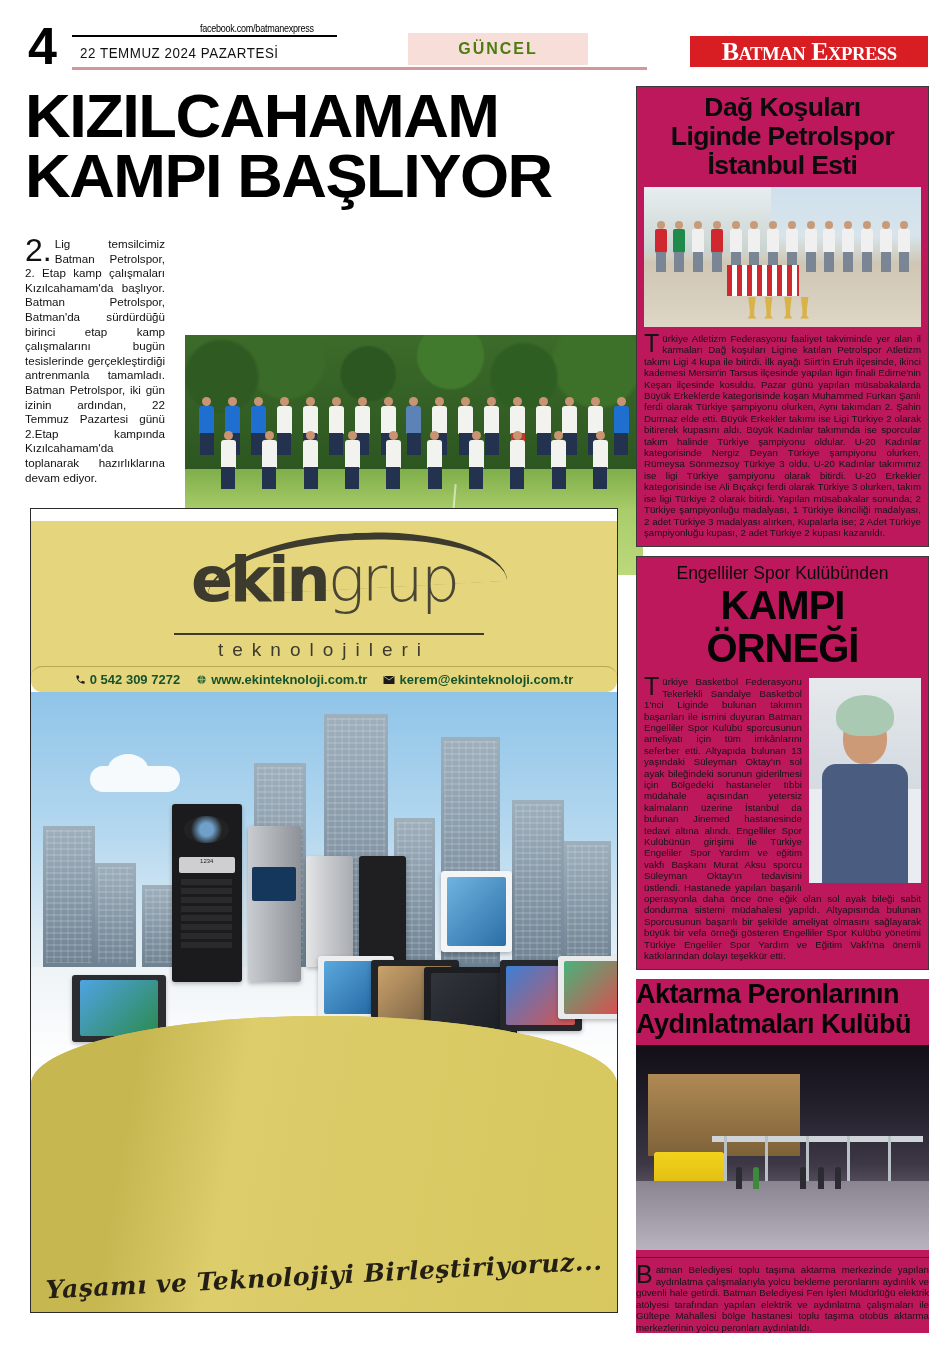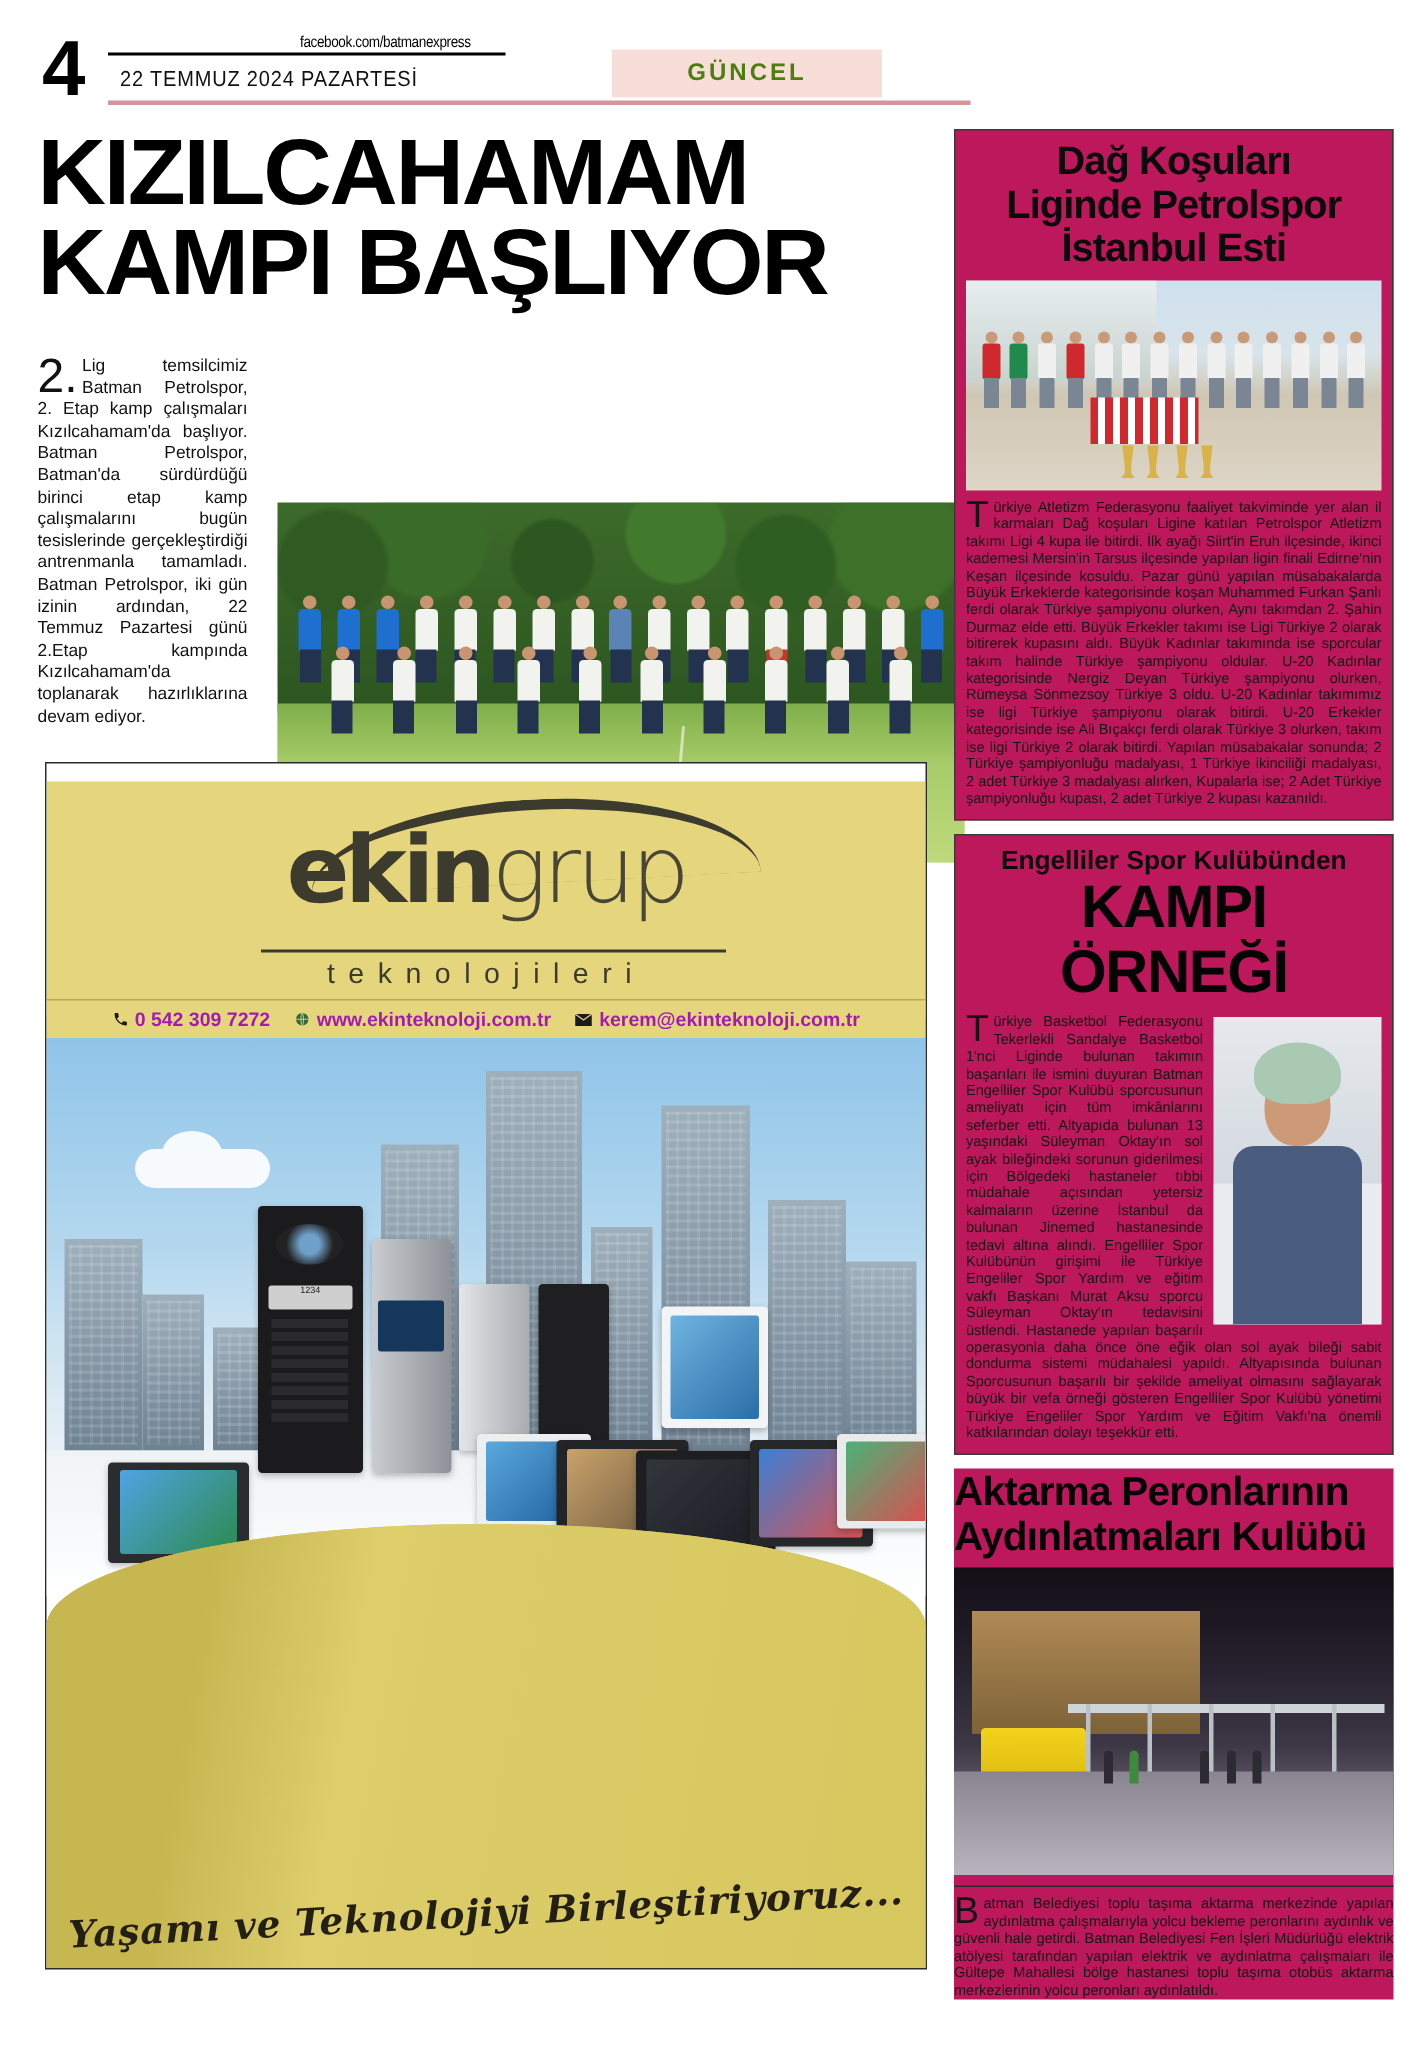--- a/index.html
+++ b/index.html
@@ -129,21 +129,21 @@
   .ad-underline { position:absolute; left:50%; top:112px; width:310px; margin-left:-150px;
     height:1.5px; background:#3d3a2e; }
   .ad-logo-sub {
     position:absolute; left:0; right:0; top:118px; text-align:center;
     font-size:19px; letter-spacing:9px; color:#3d3a2e; font-weight:400;
   }
   .ad-contact {
     position:absolute; left:0; top:157px; width:100%; height:26px; background:#e5d67d;
     border-top:1.5px solid #b9a94f;
     display:flex; align-items:center; justify-content:center; gap:16px;
-    font-size:13px; font-weight:700; color:#a21caf;
+    font-size:13px; font-weight:700; color:#14532d;border-radius:11px;
   }
   .ad-contact .item { display:flex; align-items:center; gap:4px; white-space:nowrap; }
   .ad-contact svg { display:block; }
 
   .ad-photo { position:absolute; left:0; top:183px; width:100%; height:372px;
     background:linear-gradient(#8fc4e8 0%, #b5d8ef 38%, #d9e9f3 62%, #eef4f7 80%, #fbfbfb 100%);
     overflow:hidden; }
   .ad-cloud { position:absolute; left:10%; top:20%; width:90px; height:26px; background:#fff;
     border-radius:20px; opacity:.9; }
   .ad-cloud:before{content:"";position:absolute;left:18px;top:-12px;width:40px;height:30px;background:#fff;border-radius:50%;}
@@ -202,21 +202,21 @@
     background:repeating-linear-gradient(90deg,#d0282f 0 5px,#fff 5px 10px); }
   .pa-cup { position:absolute; bottom:6%; width:11px; height:22px; background:#d9b24a;
     clip-path: polygon(15% 0,85% 0,70% 60%,70% 86%,90% 100%,10% 100%,30% 86%,30% 60%); }
 
   .r-body {
     font-size:9.7px; line-height:11.4px; text-align:justify; color:#141414;
     margin-top:6px; hyphens:auto;
   }
   .r-body .dcap { float:left; font-size:25px; line-height:19px; font-weight:400; padding:1px 3px 0 0; }
 
-  .r-kicker { font-size:17.5px; font-weight:700; text-align:center; line-height:20px; color:#0b0b0b; }
+  .r-kicker { font-size:17.5px; font-weight:400; text-align:center; line-height:20px; color:#0b0b0b; }
   .r-headline-xl {
     font-size:40px; font-weight:700; text-align:center; line-height:43px;
     letter-spacing:-1px; color:#050505; margin-top:1px;
   }
   .vefa-wrap { position:relative; margin-top:6px; }
   .vefa-photo {
     float:right; width:112px; height:205px; margin:2px 0 4px 7px;
     background:linear-gradient(#e6e9ec 0%, #d7dde3 40%, #cdd5dd 100%); position:relative; overflow:hidden;
   }
   .vp-bed { position:absolute; left:0; right:0; bottom:0; height:46%; background:#e9edf1; }
@@ -247,20 +247,23 @@
 
   <div class="masthead">
     <div class="page-number">4</div>
     <div class="fb-line"></div>
     <div class="fb-url">facebook.com/batmanexpress</div>
     <div class="issue-date">22 TEMMUZ 2024 PAZARTESİ</div>
     <div class="section-tag">
       <span>GÜNCEL</span>
     </div>
     <div class="masthead-rule"></div>
+    <div class="logo-box">
+      <span>Batman Express</span>
+    </div>
   </div>
 
   <div class="left-col">
 
     <div class="lead-headline">
       <span class="l1">KIZILCAHAMAM</span>
       <span class="l2">KAMPI BAŞLIYOR</span>
     </div>
 
     <div class="lead-body-wrap">

